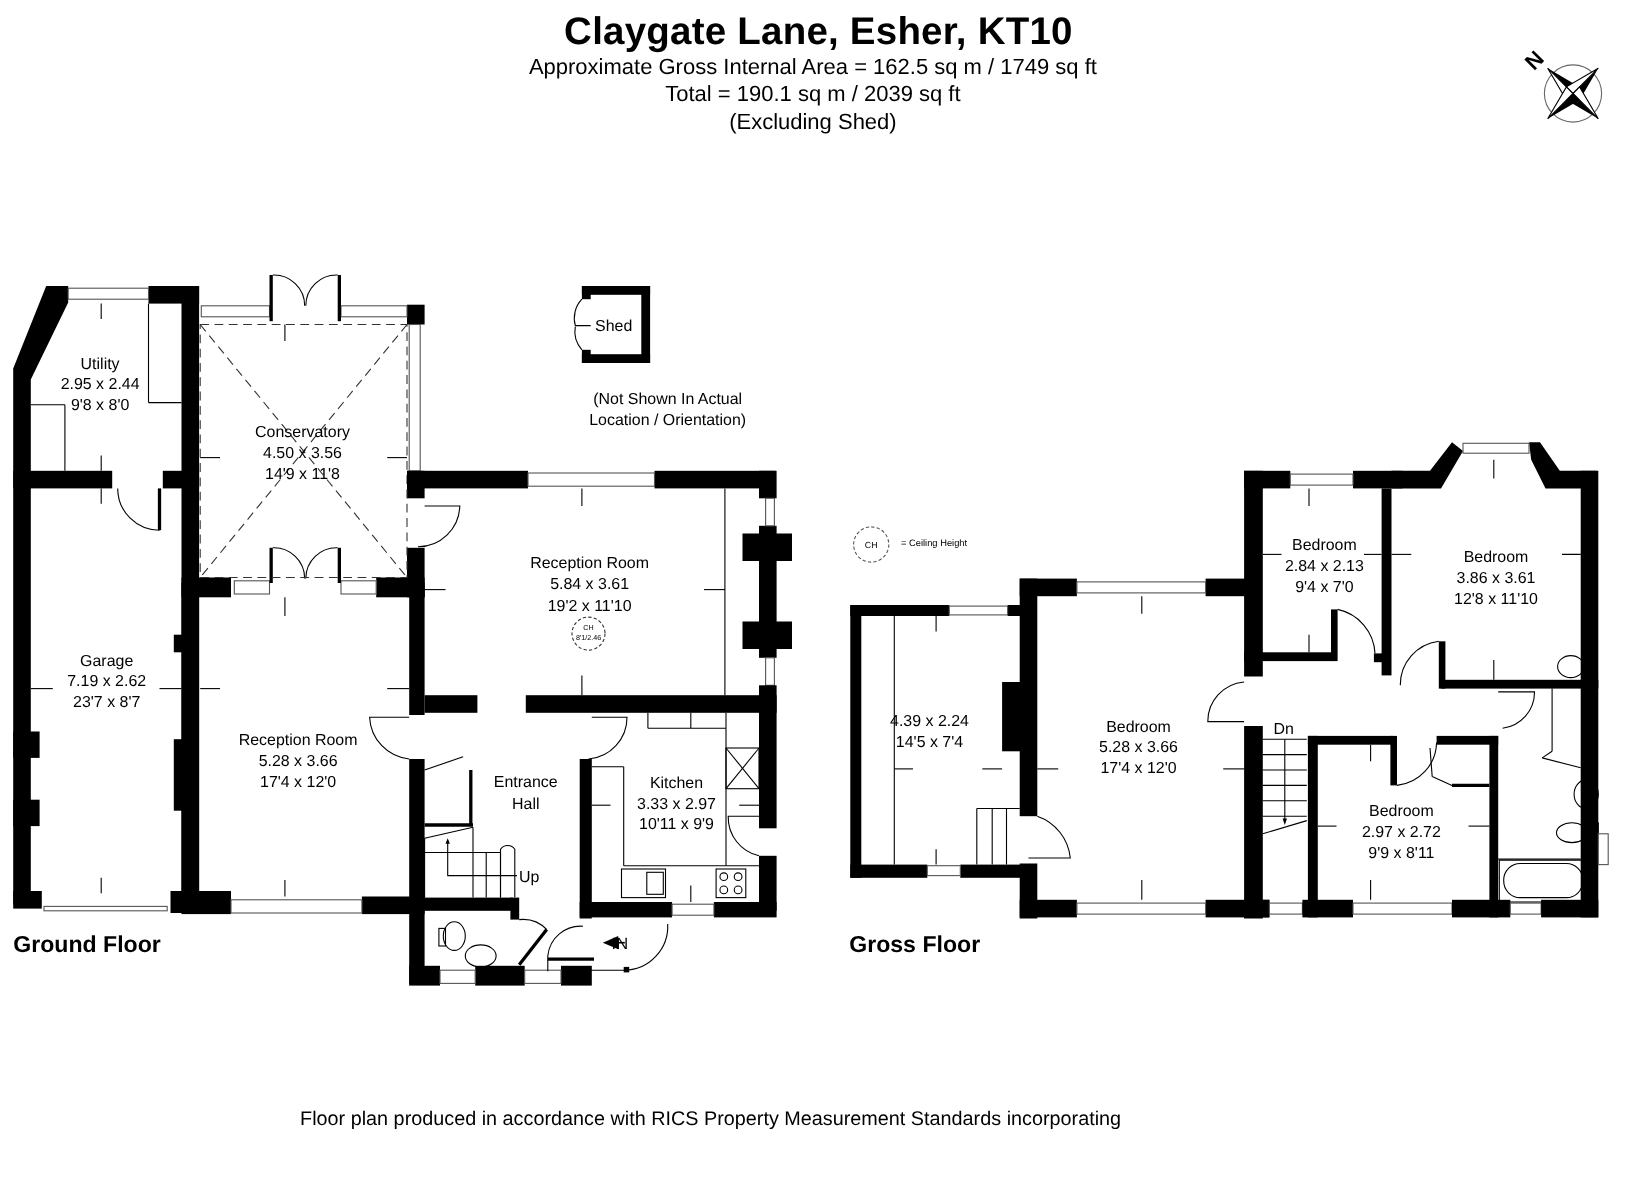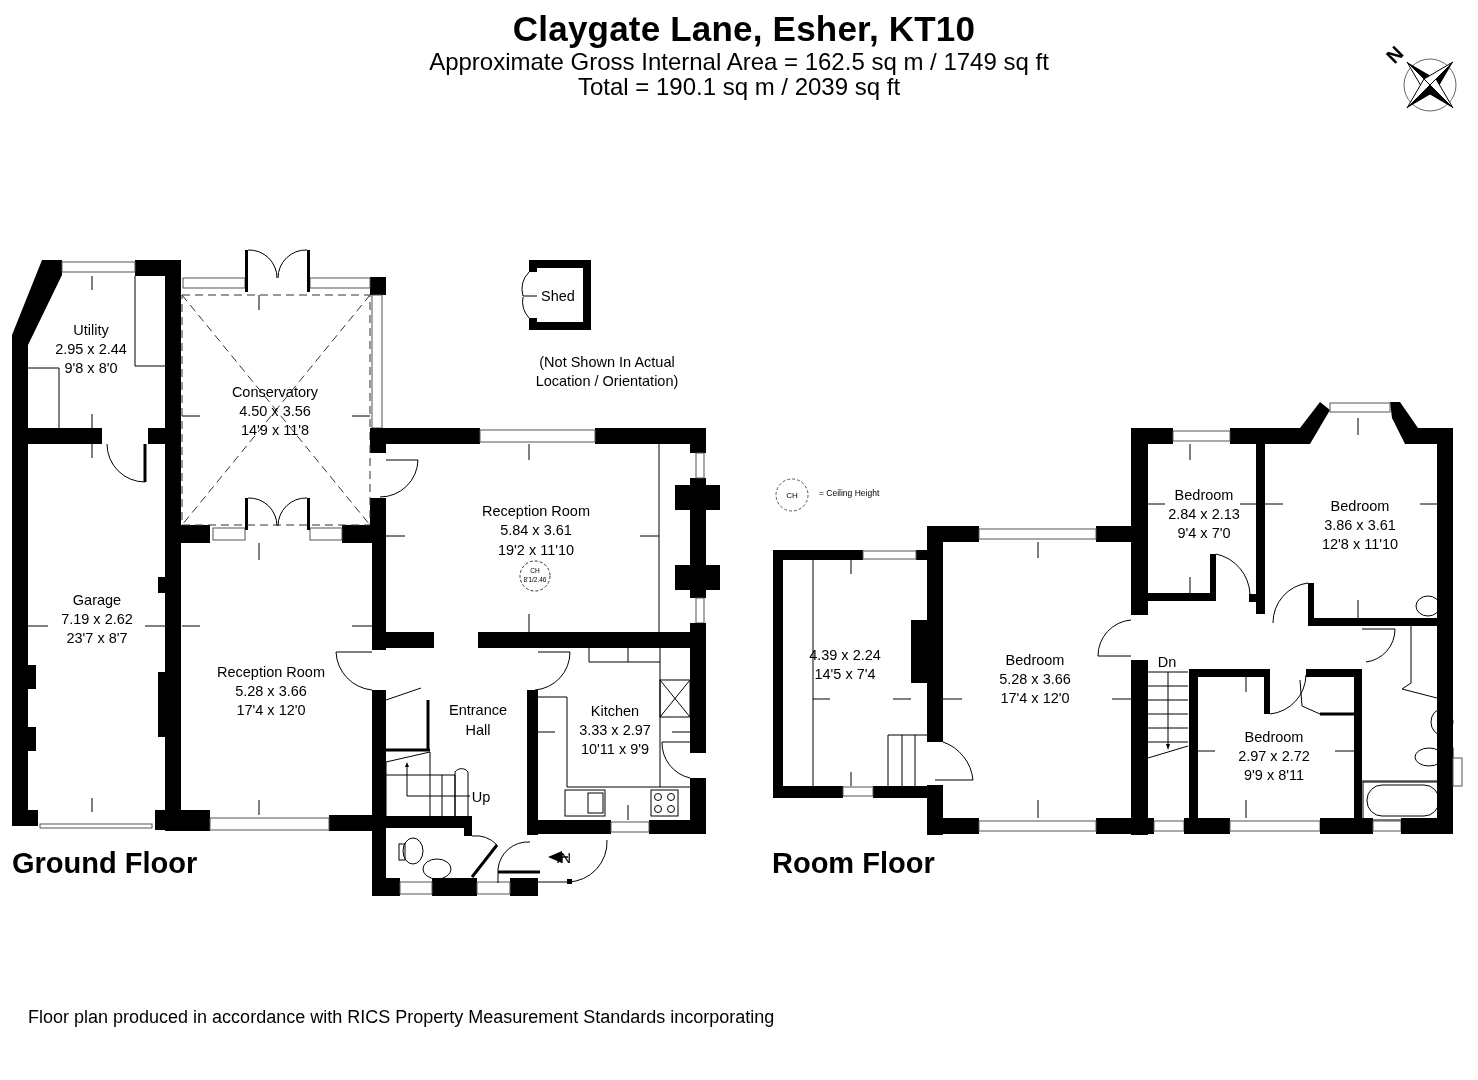--- a/index.html
+++ b/index.html
@@ -1,38 +1,39 @@
 <!DOCTYPE html>
 <html><head>
 <meta charset="utf-8">
 <style>
   html, body { margin:0; padding:0; background:#ffffff; }
   body { width:1478px; height:1080px; position:relative; overflow:hidden;
          font-family:"Liberation Sans", "DejaVu Sans", sans-serif; color:#000; }
   .header { position:absolute; left:0; top:0; width:1478px; text-align:center; }
   .title { font-weight:bold; font-size:35px; line-height:40px; margin-top:9px; letter-spacing:0.2px;padding-left:10px; }
-  .sub { font-size:24px; line-height:25px; }
-  .footer { position:absolute; left:0; top:1006px; width:1292px; font-size:18px; line-height:23.5px;padding-left:28px; }
-  .floor-label { position:absolute; font-weight:bold; font-size:29px; }
+  .sub { font-size:20px; line-height:25px; }
+  .footer { position:absolute; left:0; top:1006px; width:1292px; text-align:center; font-size:18px; line-height:23.5px; }
+  .floor-label { position:absolute; font-weight:bold; font-size:21px; }
   svg { position:absolute; left:0; top:0; }
   .wall { fill:#000; }
   .thin { stroke:#000; stroke-width:1; fill:none; }
   .win { fill:#fff; stroke:#555; stroke-width:1; }
   .door { stroke:#000; stroke-width:1; fill:none; }
   .dash { stroke:#333; stroke-width:1; stroke-dasharray:8 5; fill:none; }
   .rl { font-size:14.5px; text-anchor:middle; }
   .compass-n { font-size:20px; font-weight:bold; }
 </style>
 </head>
 <body>
 
 <div class="header">
   <div class="title">Claygate Lane, Esher, KT10</div>
   <div class="sub">Approximate Gross Internal Area = 162.5 sq m / 1749 sq ft</div>
   <div class="sub">Total = 190.1 sq m / 2039 sq ft</div>
+  <div class="sub">(Excluding Shed)</div>
 </div>
 
 <svg width="1478" height="1080" viewBox="0 0 1478 1080">
 
   <g>
     <text class="compass-n" x="1386" y="60" transform="rotate(-45 1396 52)">N</text>
     <circle cx="1430" cy="85" r="26" fill="none" stroke="#666" stroke-width="1"></circle>
     <polygon points="1430,85 1407,62 1436,79" fill="#000"></polygon>
     <polygon points="1430,85 1407,62 1424,91" fill="#fff" stroke="#000" stroke-width="1"></polygon>
     <polygon points="1430,85 1453,62 1436,91" fill="#000"></polygon>
@@ -398,17 +399,17 @@
   </g>
   <g>
     <text class="rl" x="1274" y="742">Bedroom</text>
     <text class="rl" x="1274" y="761">2.97 x 2.72</text>
     <text class="rl" x="1274" y="780">9'9 x 8'11</text>
   </g>
   <text class="rl" x="1167" y="667">Dn</text>
 </svg>
 
 <div class="floor-label" style="left:12px; top:847px;">Ground Floor</div>
-<div class="floor-label" style="left:772px; top:847px;">Room Floor</div>
+<div class="floor-label" style="left:772px; top:847px;">Gross Floor</div>
 
 <div class="footer">
   <div>Floor plan produced in accordance with RICS Property Measurement Standards incorporating</div>
 </div>
 
 </body></html>

